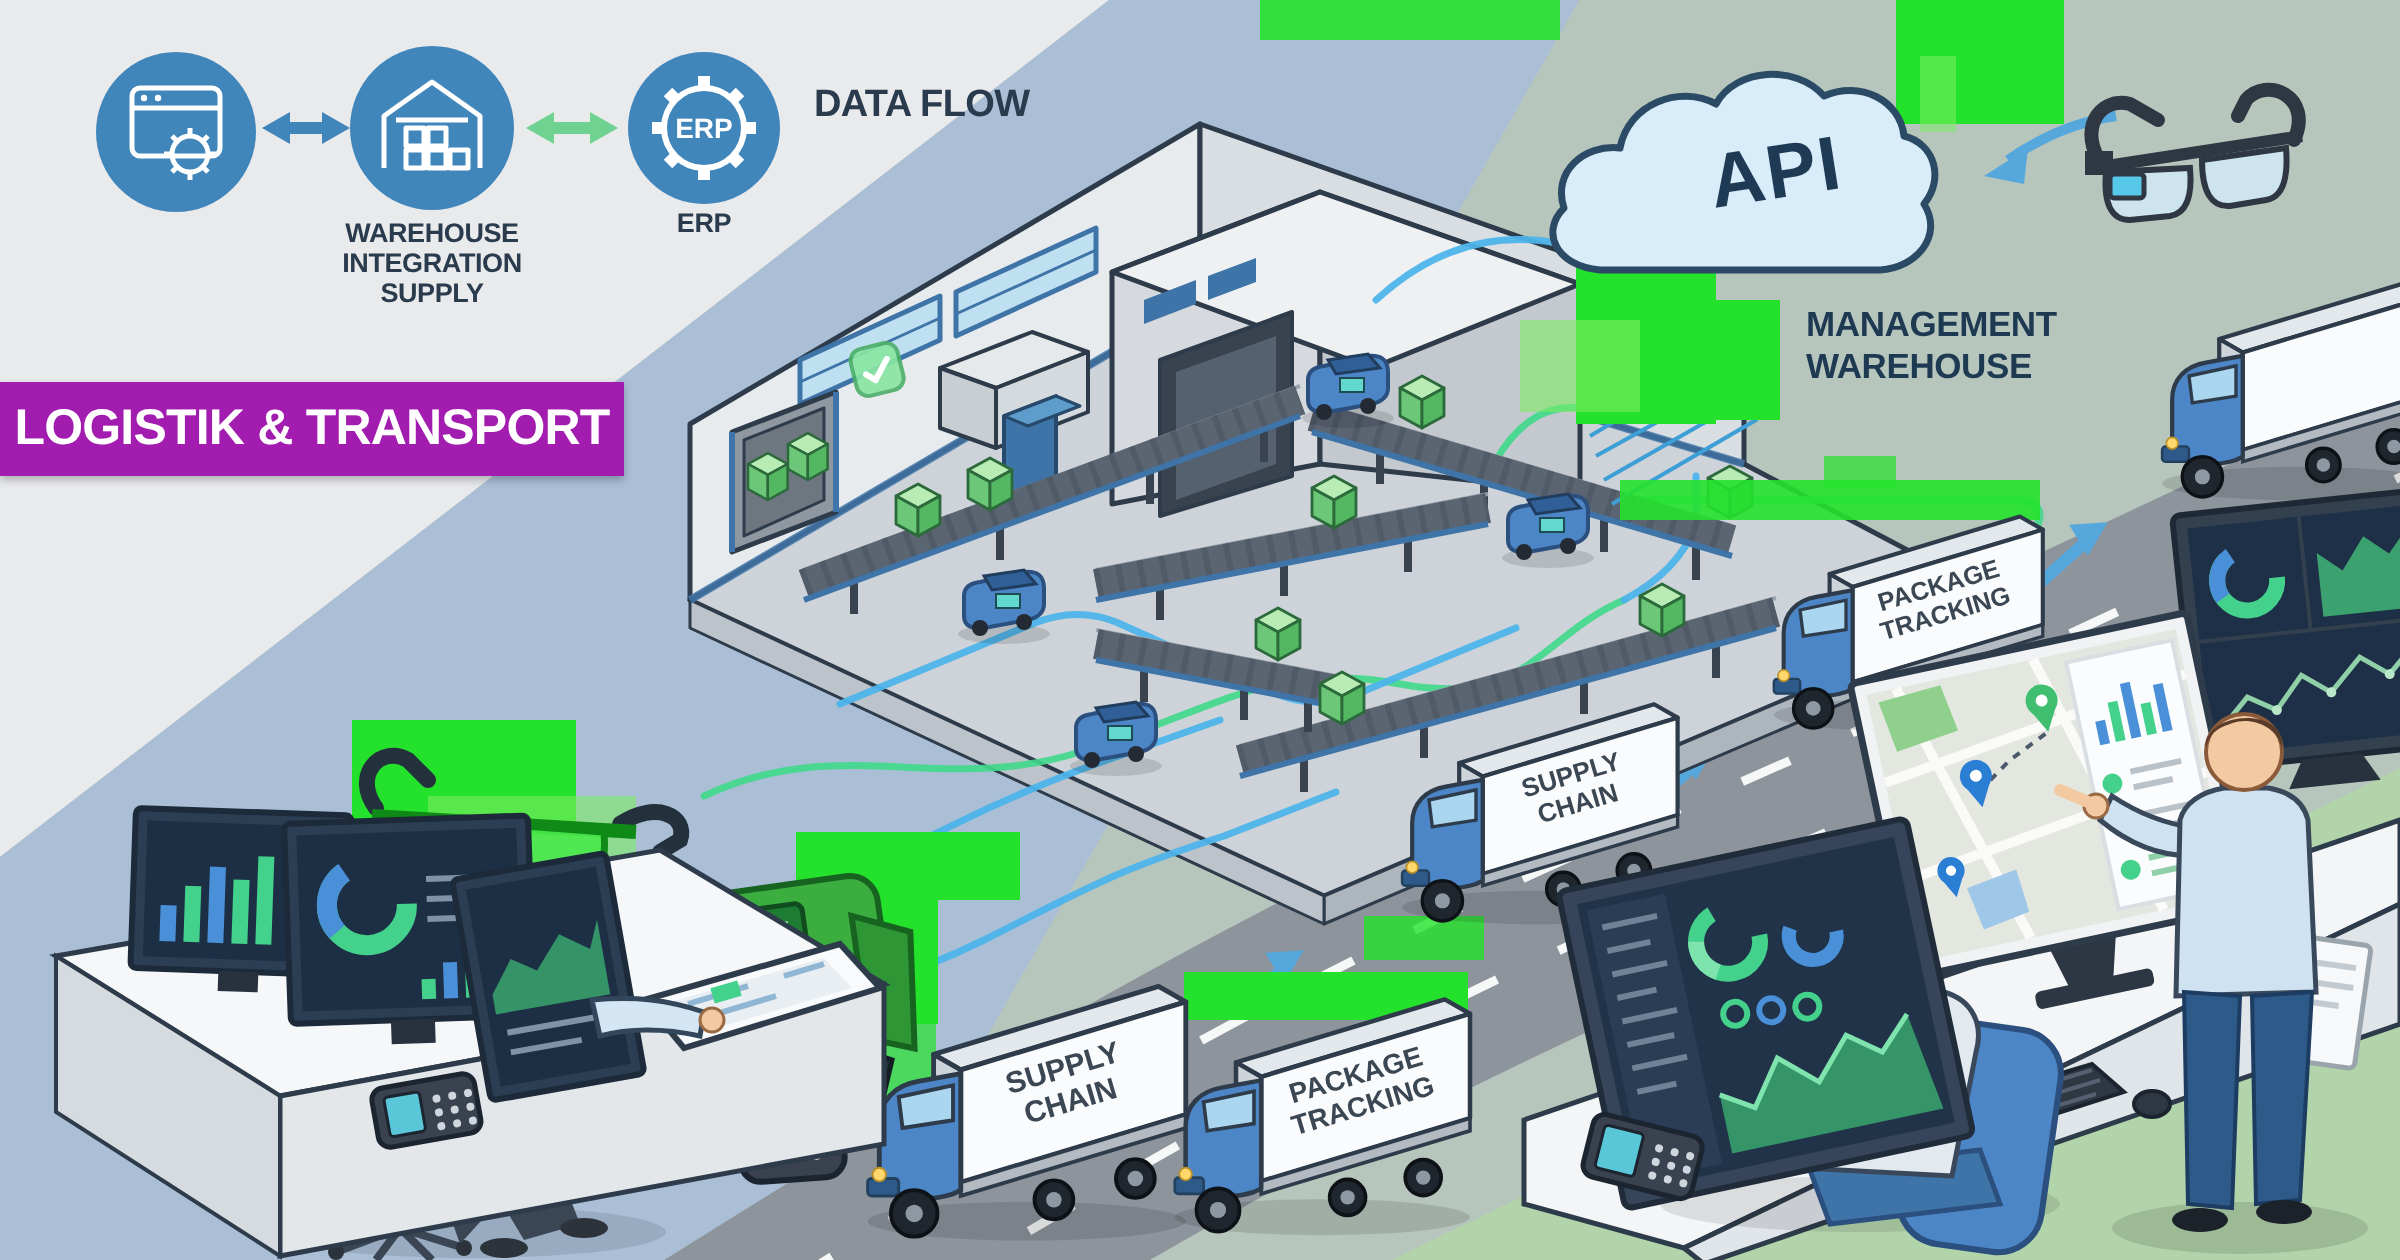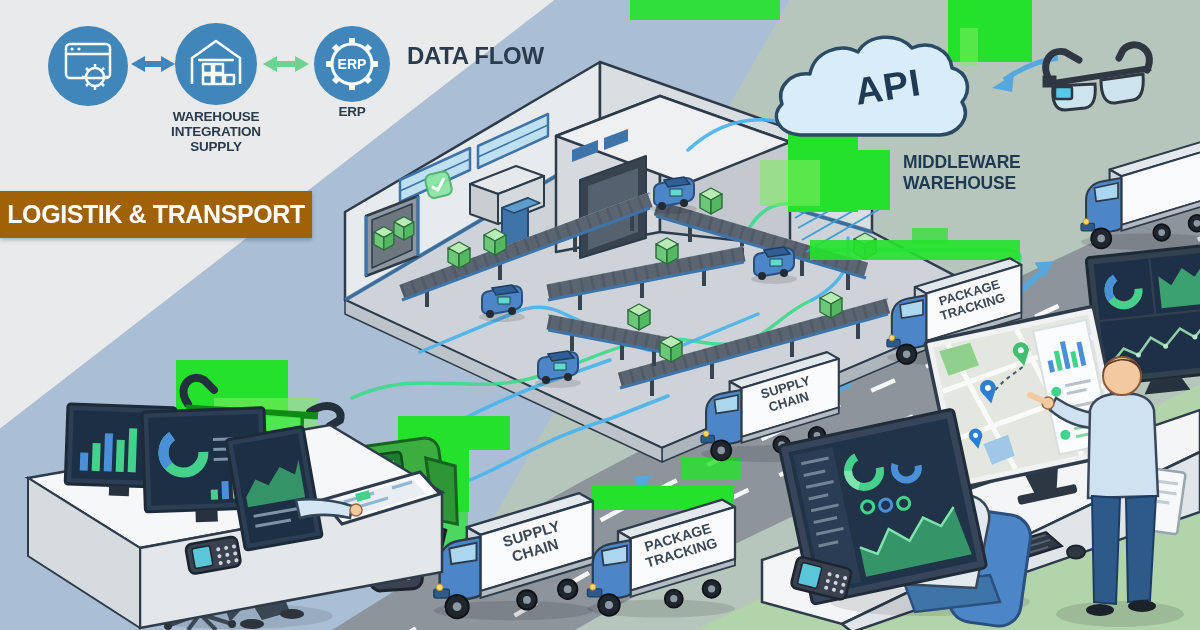--- a/index.html
+++ b/index.html
@@ -7,22 +7,22 @@
          font-family:"Liberation Sans",sans-serif;}
   .abs{position:absolute;}
   .bg{position:absolute;inset:0;}
   #bg-base{background:#b7c6bc;}
   #bg-green-floor{background:#b2d4ab;clip-path:polygon(58% 100%,100% 61%,100% 100%);}
   #bg-blue-band{background:#aabfd6;clip-path:polygon(46.2% 0,65.8% 0,35.8% 100%,0 100%,0 68%);}
   #bg-gray-tl{background:#e9eaec;clip-path:polygon(0 0,46.2% 0,0 68%);}
   #scene{position:absolute;inset:0;z-index:2;}
   .txt{position:absolute;z-index:3;color:#2a3b4d;font-weight:700;}
   .legend-lbl{font-size:13.5px;line-height:1.12;text-align:center;letter-spacing:-.2px;}
-  #data-flow-lbl{left:407px;top:42px;font-size:24px;letter-spacing:-.3px;}
-  .banner{position:absolute;z-index:3;background:#a16207;color:#fff;display:flex;
+  #data-flow-lbl{left:407px;top:42px;font-size:19px;letter-spacing:-.3px;}
+  .banner{position:absolute;z-index:3;background:#a21caf;color:#fff;display:flex;
           align-items:center;justify-content:center;font-weight:700;font-size:25px;
           letter-spacing:-.4px;box-shadow:0 2px 4px rgba(0,0,0,.25);}
   #banner1{left:0;top:191px;width:312px;height:47px;}
   #banner2{left:0;top:299px;width:308px;height:48px;}
   #middleware-lbl{left:903px;top:152px;font-size:17.5px;line-height:1.2;color:#1e3a52;
                   letter-spacing:-.2px;}
   #api-lbl{left:828px;top:66px;width:120px;text-align:center;font-size:38px;color:#1e3a55;
            transform:rotate(-9deg);letter-spacing:1px;z-index:3;}
 </style>
 </head>
@@ -596,17 +596,17 @@
 
   <div class="txt" id="data-flow-lbl">DATA FLOW</div>
 
   <div class="banner" id="banner1">
     <span>LOGISTIK &amp; TRANSPORT</span>
   </div>
 
   <div class="txt" id="api-lbl">API</div>
 
   <div class="txt" id="middleware-lbl">
-    <div>MIDDLEWARE</div>
+    <div>MANAGEMENT</div>
     <div>WAREHOUSE</div>
   </div>
 
 </div>
 
 </body></html>

